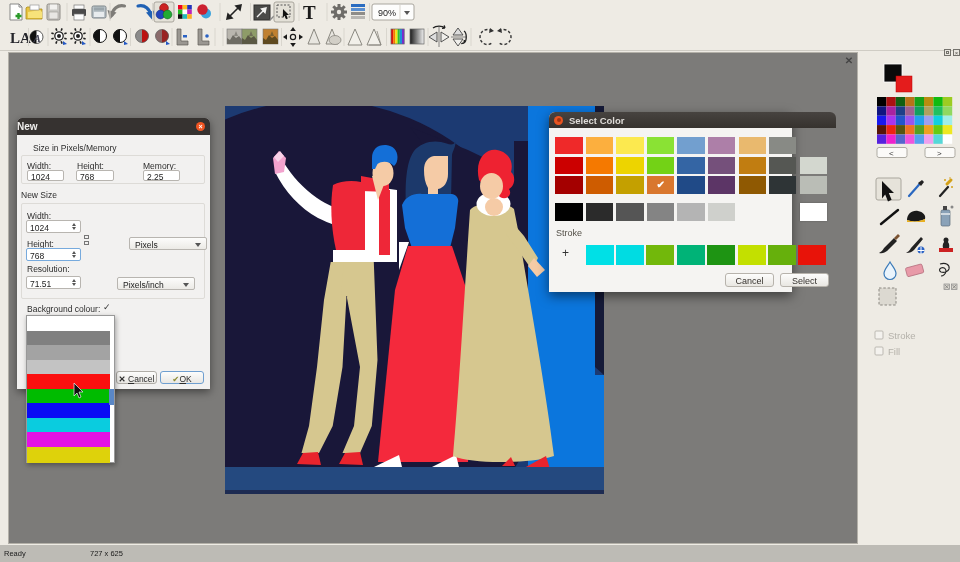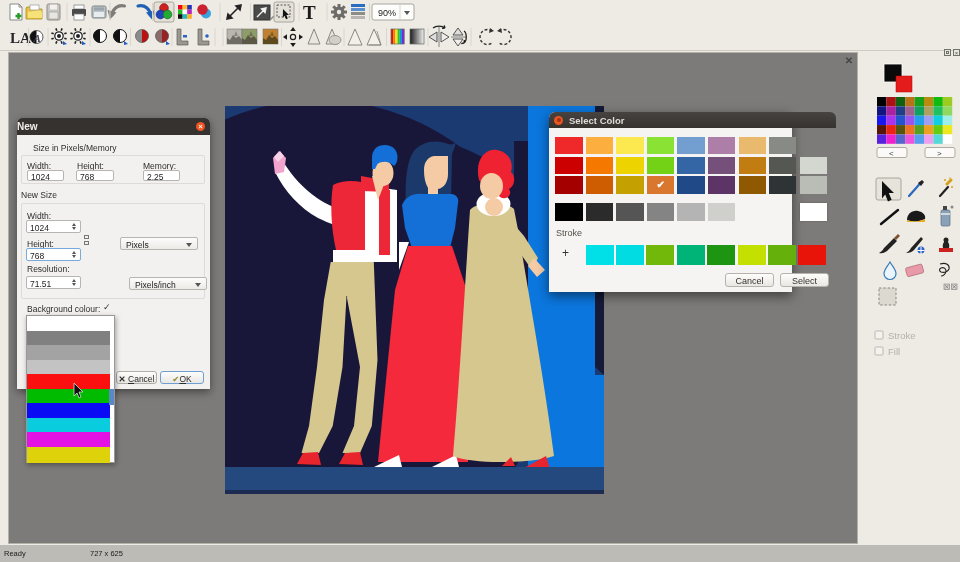--- a/index.html
+++ b/index.html
@@ -11,21 +11,21 @@
 #doctitle{position:absolute;left:8px;top:53px;width:850px;height:15px;background:#f1efe9;border:1px solid #c9c6be;border-bottom:1px solid #aba89f;font-size:7.5px;color:#33332f;text-align:center;line-height:14px;}
 #docclose{position:absolute;left:843px;top:55px;width:12px;height:12px;font-size:10px;color:#444;text-align:center;line-height:12px;font-weight:bold;}
 #statusbar{position:absolute;left:0;top:545px;width:960px;height:17px;background:#bdbbb5;font-size:7.5px;color:#1b1b1b;}
 #rpanel{position:absolute;left:859px;top:52px;width:101px;height:493px;background:#eeebe4;}
 
 .nlbl{position:absolute;font-size:8.5px;color:#2c2c2c;white-space:nowrap;}
 .ninp{position:absolute;height:11px;background:#fff;border:1px solid #b8b5b0;border-radius:2px;font-size:8.5px;color:#222;padding:1px 0 0 3px;}
 .nspin{position:absolute;width:55px;height:13px;background:#fff;border:1px solid #b8b5b0;border-radius:2px;font-size:8.5px;color:#222;padding:1.5px 0 0 3px;}
 .nspin:after{content:"";position:absolute;right:4px;top:2px;border-left:2.5px solid transparent;border-right:2.5px solid transparent;border-bottom:3.5px solid #555;}
 .nspin:before{content:"";position:absolute;right:4px;bottom:2px;border-left:2.5px solid transparent;border-right:2.5px solid transparent;border-top:3.5px solid #555;}
-.ncombo{position:absolute;width:78px;height:13px;background:linear-gradient(#fcfcfb,#eceae6);border:1px solid #b8b5b0;border-radius:2px;font-size:8.5px;color:#222;padding:1.5px 0 0 5px;}
+.ncombo{position:absolute;width:78px;height:13px;background:linear-gradient(#fcfcfb,#eceae6);border:1px solid #b8b5b0;border-radius:2px;font-size:8.5px;color:#222;padding:1.5px 0 0 5px;margin-left:9px;}
 .ncombo:after{content:"";position:absolute;right:5px;top:5px;border-left:3px solid transparent;border-right:3px solid transparent;border-top:4px solid #555;}
 .nbtn{position:absolute;height:13px;background:linear-gradient(#fdfdfc,#e9e7e3);border:1px solid #b0ada7;border-radius:3px;font-size:8.5px;color:#2c2c2c;text-align:center;padding-top:1.5px;}
 .drow{position:absolute;left:0;width:83px;height:14.5px;}
 
 .sw{position:absolute;width:27.4px;height:17.8px;}
 .sbtn{position:absolute;width:49px;height:14px;background:linear-gradient(#fdfdfc,#e9e7e2);border:1px solid #b7b3ac;border-radius:3px;font-size:9px;color:#36322e;text-align:center;padding-top:2px;}
 .cw{position:absolute;width:28px;height:20px;top:133px;}
 </style></head>
 <body>
 <div id="app">
@@ -390,21 +390,21 @@
     <div class="abs" style="left:4px;top:85px;width:184px;height:96px;border:1px solid #dddbd7;border-radius:2px;"></div>
     <div class="nlbl" style="left:10px;top:92.5px;">Width:</div>
     <div class="nspin" style="left:9px;top:102px;">1024</div>
     <div class="nlbl" style="left:10px;top:120.5px;">Height:</div>
     <div class="abs" style="left:67px;top:117px;width:5px;height:4px;border:1px solid #777;"></div>
     <div class="abs" style="left:67px;top:123px;width:5px;height:4px;border:1px solid #777;"></div>
     <div class="ncombo" style="left:103px;top:119px;">Pixels</div>
     <div class="nspin" style="left:9px;top:130px;border-color:#77aadd;">768</div>
     <div class="nlbl" style="left:10px;top:146px;">Resolution:</div>
     <div class="nspin" style="left:9px;top:158px;">71.51</div>
-    <div class="ncombo" style="left:112px;top:159px;">Pixels/inch</div>
+    <div class="ncombo" style="left:91px;top:159px;">Pixels/inch</div>
     <div class="nlbl" style="left:10px;top:186px;">Background colour:</div>
     <div class="abs" style="left:86px;top:184px;width:12px;height:11px;font-size:9px;color:#333;">✓</div>
     <div class="nbtn" style="left:99px;top:253px;width:41px;"><b>✕</b>&nbsp;<u>C</u>ancel</div>
     <div class="nbtn" style="left:143px;top:253px;width:44px;border:1px solid #6f9fd0;"><span style="color:#8a8a30;">✔</span><u>O</u>K</div>
   </div>
   <div id="drop" class="abs" style="left:26px;top:315px;width:89px;height:148px;background:#fff;border:1px solid #999;box-shadow:1px 2px 5px rgba(0,0,0,0.35);">
     <div class="drow" style="top:0px;background:#ffffff;"></div>
     <div class="drow" style="top:14.5px;background:#808080;"></div>
     <div class="drow" style="top:29px;background:#a3a3a3;"></div>
     <div class="drow" style="top:43.5px;background:#c3c3c3;"></div>

